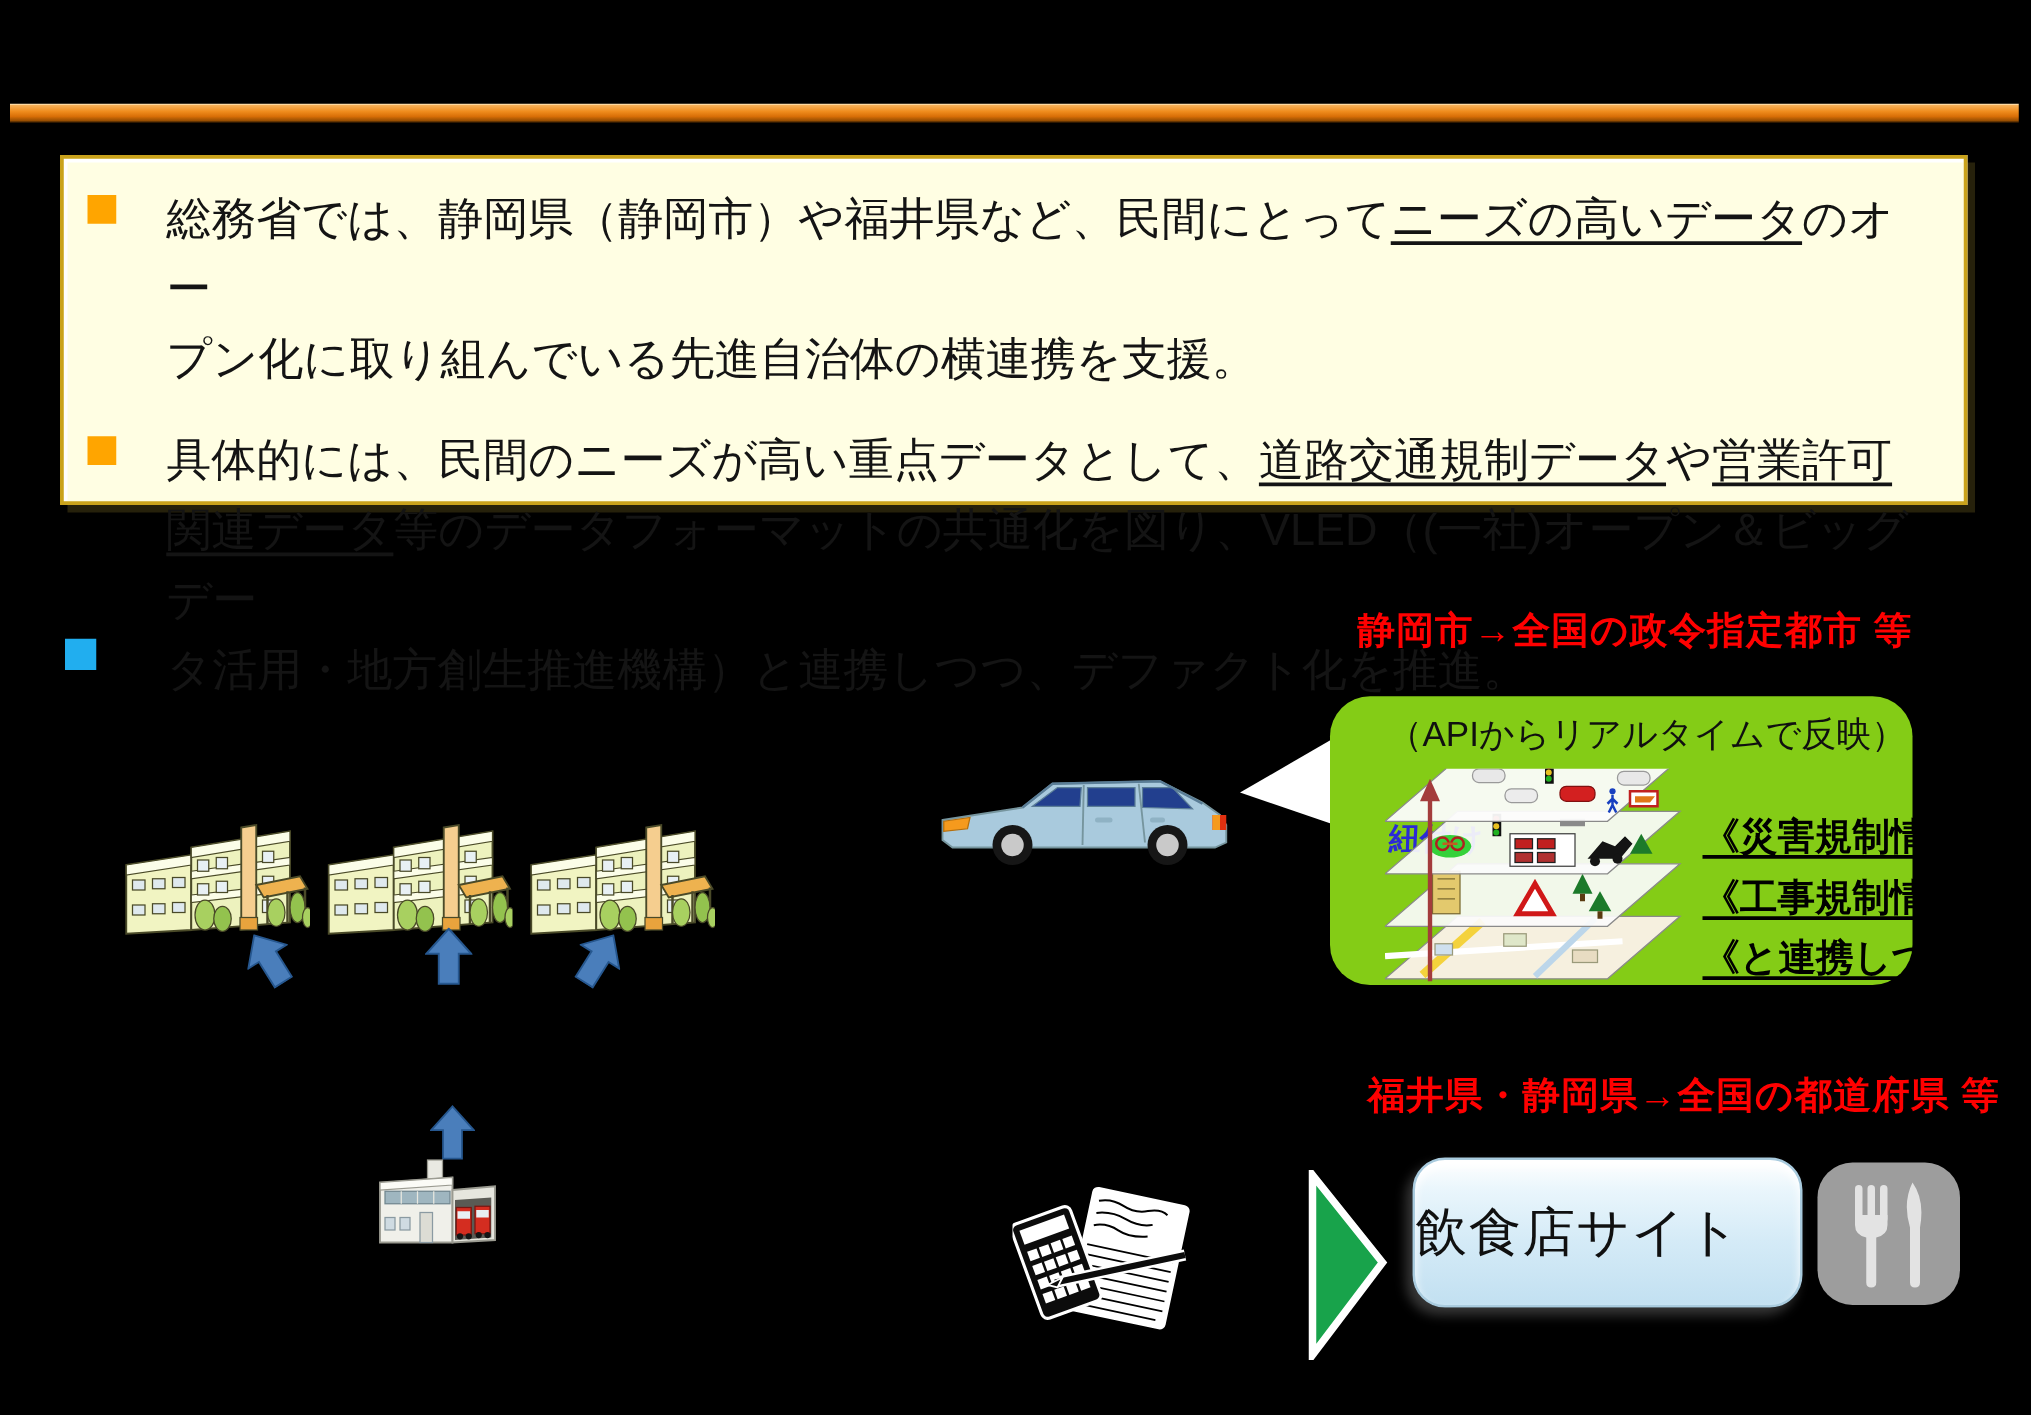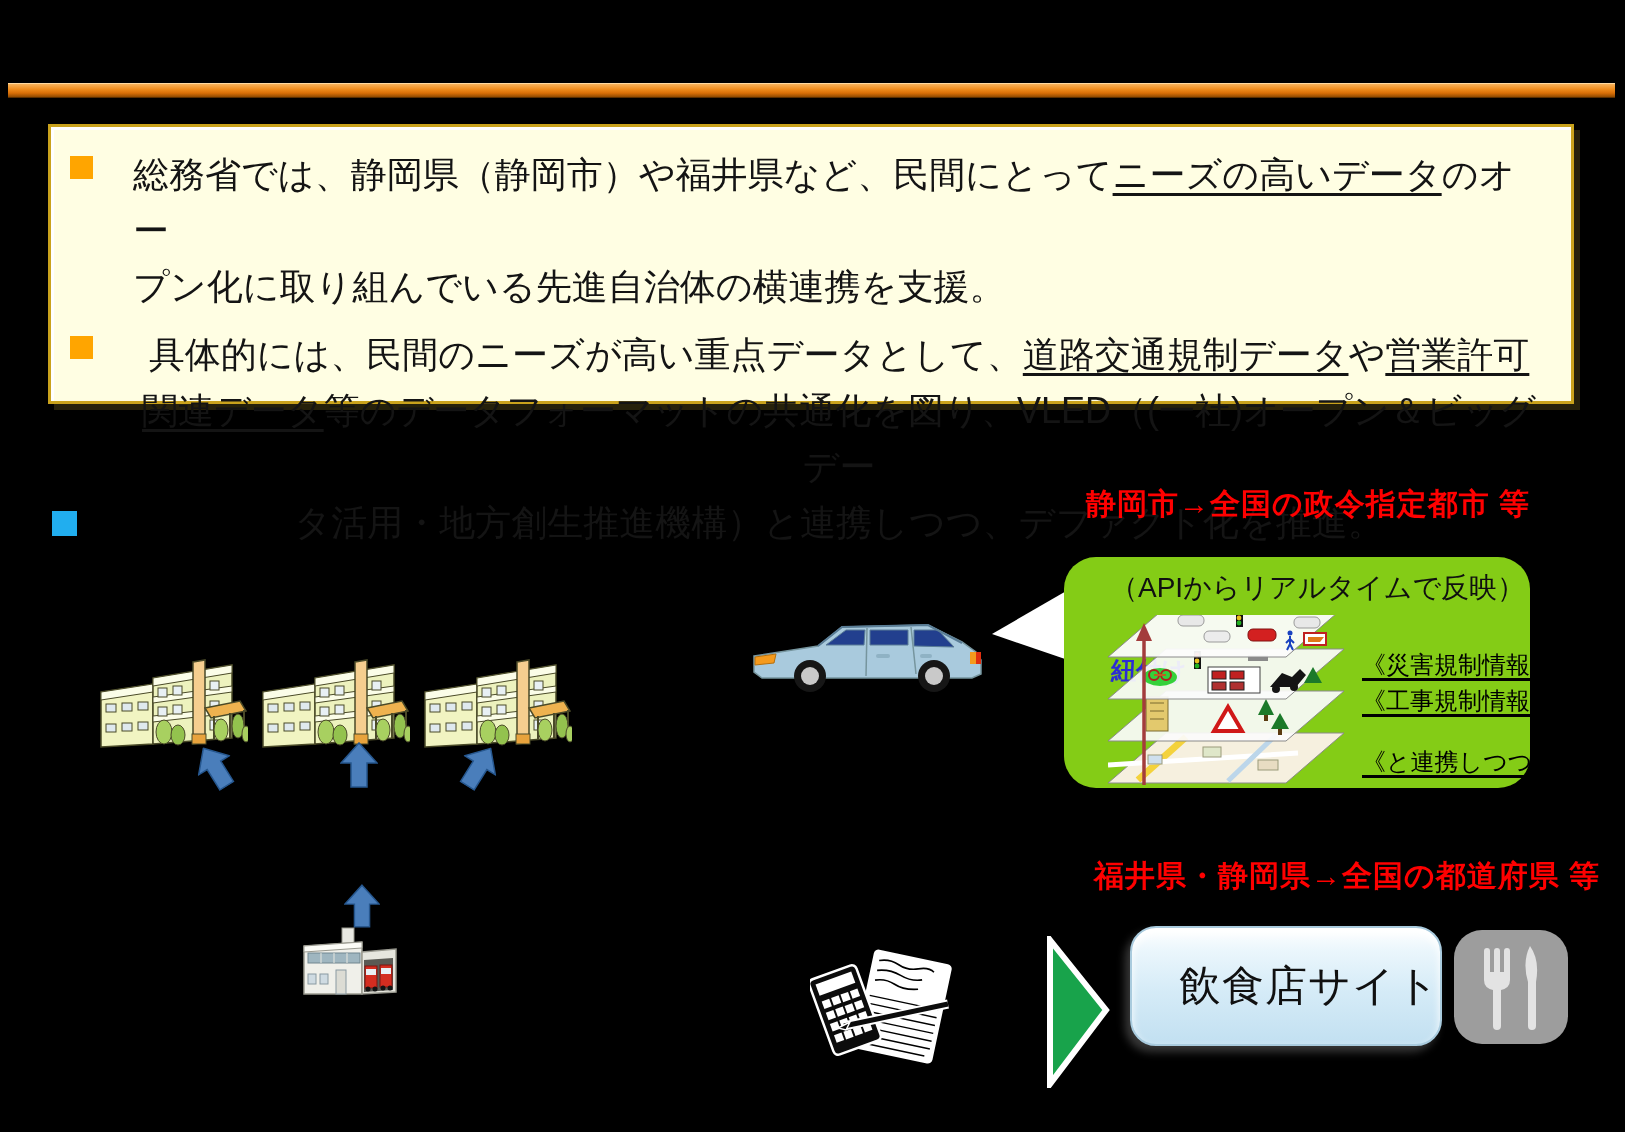--- a/index.html
+++ b/index.html
@@ -11,49 +11,49 @@
   #topbar{left:8px;top:83px;width:1607px;height:13px;
     background:linear-gradient(180deg,#f8b35c 0%,#ef8c1d 40%,#d96f07 70%,#8f4a00 100%);
     border-top:1px solid #ffd9a0;box-shadow:0 1px 0 #5a2e00;}
 
   
   #summary{left:48px;top:124px;width:1526px;height:280px;background:#fffee3;
     border:3px solid #c9a21c;box-sizing:border-box;
     box-shadow:inset 0 3px 0 #ffffff,inset 3px 0 0 #ffffff,6px 6px 0 rgba(70,60,20,.55);}
   .srow{display:flex;align-items:flex-start;margin:0 26px 0 19px;}
   .srow.first{margin-top:20px;}
-  .srow.second{margin-top:12px;text-align:center;}
+  .srow.second{margin-top:25px;}
   .sq-bullet{flex:0 0 23px;width:23px;height:23px;background:#ffa500;margin-top:9px;margin-right:40px;}
   .stext{font-size:36px;line-height:56px;color:#141414;white-space:pre-wrap;letter-spacing:0;}
   .stext .u{text-decoration:underline;text-decoration-thickness:3px;text-underline-offset:6px;}
 
   
   #cyansq{left:52px;top:511px;width:25px;height:25px;background:#21aeef;}
 
   
   .red-note{color:#ff0000;font-weight:900;font-size:30px;letter-spacing:1px;white-space:nowrap;}
   #rednote1{left:1086px;top:484px;}
   #rednote2{left:1094px;top:856px;}
 
   
   #bubble{left:1064px;top:557px;width:466px;height:231px;background:#84cc16;border-radius:32px;}
   #bubble-tail{left:988px;top:588px;width:82px;height:78px;}
   .api-note{left:46px;top:12px;font-size:28px;color:#101010;white-space:nowrap;}
   .link-label{left:10px;top:97px;font-size:25px;font-weight:700;color:#2b2bd5;white-space:nowrap;margin-left:37px;}
-  .layer-label{left:298px;font-size:24px;font-weight:400;color:#000;white-space:nowrap;}
+  .layer-label{left:298px;font-size:30px;font-weight:700;color:#000;white-space:nowrap;}
   .layer-label .lu{text-decoration:underline;text-decoration-thickness:2.5px;text-underline-offset:5px;}
   .layer-label .etc{margin-left:22px;}
-  #llab0{top:92px;} #llab1{top:128px;} #llab2{top:189px;}
+  #llab0{top:92px;} #llab1{top:141px;} #llab2{top:189px;}
 
   
   #restbtn{left:1130px;top:926px;width:312px;height:120px;border-radius:26px;cursor:pointer;
     background:linear-gradient(180deg,#ffffff 0%,#eaf6fc 20%,#d5ebf7 55%,#c2e0f1 100%);
     border:2px solid #a9cbde;box-sizing:border-box;
     box-shadow:-5px 6px 9px rgba(110,110,110,.5),inset 0 5px 8px #ffffff;
-    display:flex;align-items:center;justify-content:flex-end;}
+    display:flex;align-items:center;justify-content:flex-start;}
   #restbtn .lbl{font-size:42px;color:#101010;letter-spacing:1px;}
   #forkknife{left:1454px;top:930px;width:114px;height:114px;border-radius:28px;background:#9d9d9d;
     box-shadow:2px 3px 5px rgba(0,0,0,.6);}
 </style>
 </head>
 <body>
 
 <div id="canvas">
 
   <svg width="0" height="0" style="position:absolute">

